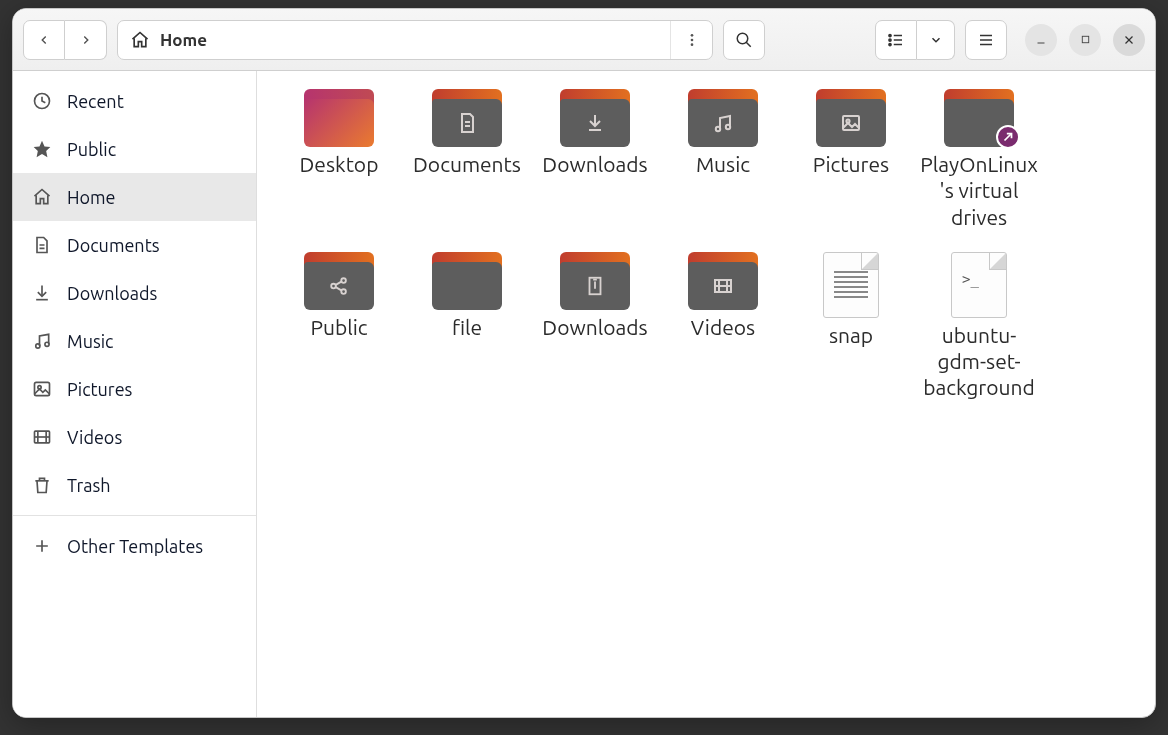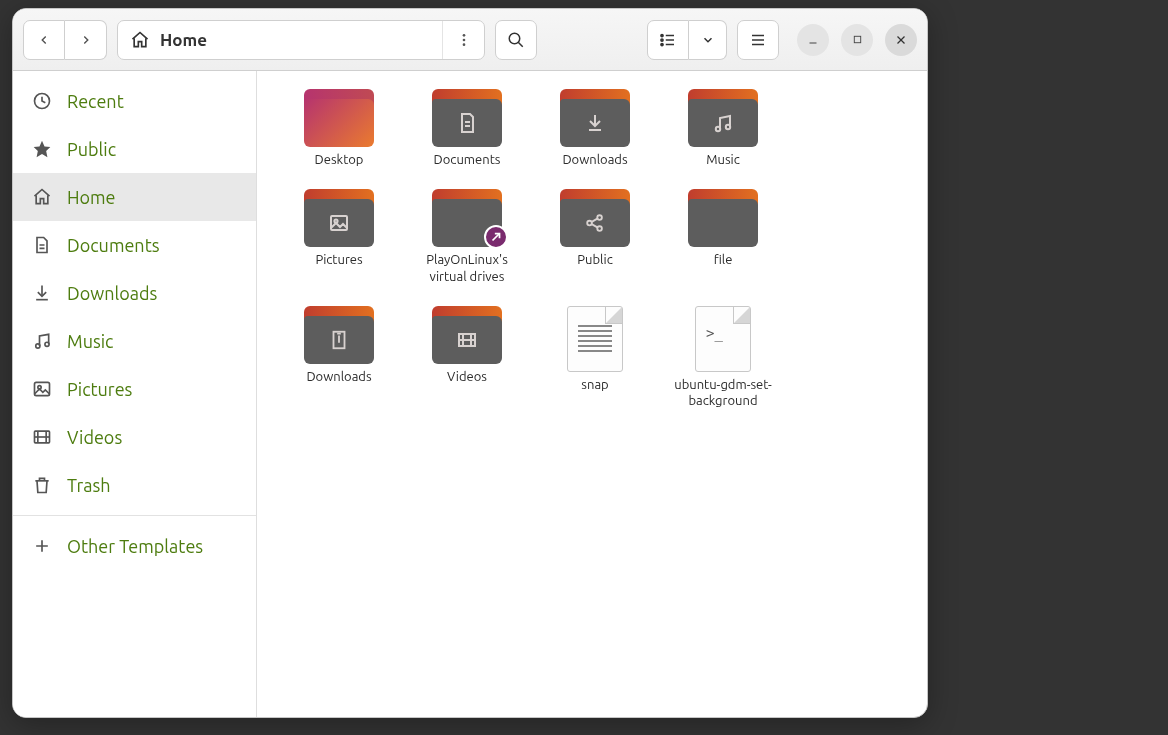--- a/index.html
+++ b/index.html
@@ -1,18 +1,18 @@
 <!DOCTYPE html>
 <html><head>
 <meta charset="utf-8">
 <style>
 * { box-sizing: border-box; margin: 0; padding: 0; font-family: "Ubuntu", "Cantarell", sans-serif; }
 body { background: #333; width: 1168px; height: 735px; overflow: hidden; }
 .window {
-  position: absolute; left: 12px; top: 8px; width: 916px; height: 710px;
+  position: absolute; left: 12px; top: 8px; width: 1144px; height: 710px;
   background: #fff; border-radius: 14px; overflow: hidden; box-shadow: 0 6px 30px rgba(0,0,0,.3);
   display: flex; flex-direction: column; border: 1px solid #c6c6c6;
 }
 .headerbar {
   height: 62px; background: linear-gradient(#f6f6f6,#efefef); border-bottom: 1px solid #cfcfcf;
   display: flex; align-items: center; padding: 0 10px; gap: 10px;
 }
 .btn {
   height: 40px; background: #fff; border: 1px solid #cfcfcf; border-radius: 7px;
   display: flex; align-items: center; justify-content: center; cursor: pointer;
@@ -31,33 +31,33 @@
 .view-group { display:flex; }
 .view-group .btn:first-child { border-top-right-radius:0; border-bottom-right-radius:0; width:42px;}
 .view-group .btn:last-child  { border-top-left-radius:0; border-bottom-left-radius:0; border-left:none; width:38px;}
 .window-controls { display:flex; gap:12px; margin-left: 8px; }
 .wc { width: 32px; height: 32px; border-radius: 50%; background: #e4e4e4; display:flex; align-items:center; justify-content:center; cursor:pointer; }
 
 .body { flex:1; display:flex; overflow:hidden; }
 .sidebar { width: 244px; border-right: 1px solid #dedede; background:#fff; display:flex; flex-direction:column; padding-top:6px; }
 .sidebar-item {
   height: 48px; display:flex; align-items:center; gap: 14px; padding: 0 18px;
-  font-size: 18px; color:#4d7c0f; cursor:pointer;
+  font-size: 18px; color:#0f172a; cursor:pointer;
 }
 .sidebar-item.active { background:#e8e8e8; }
 .sidebar-sep { height:1px; background:#e2e2e2; margin: 6px 0; }
 .sidebar-icon { width:22px; height:22px; display:flex; align-items:center; justify-content:center; color:#555; flex-shrink:0;}
 
 .content { flex:1; overflow:auto; padding: 14px 18px; }
 .grid { display:flex; flex-wrap:wrap; align-content:flex-start; }
 .item {
   width: 128px; display:flex; flex-direction:column; align-items:center; text-align:center;
   padding: 4px 2px; margin: 0 0 14px 0; border-radius:6px; cursor:pointer;
 }
-.item-label { font-size: 13px; color:#2b2b2b; margin-top:4px; line-height: 1.25; max-width: 120px; word-wrap:break-word;}
+.item-label { font-size: 21px; color:#2b2b2b; margin-top:4px; line-height: 1.25; max-width: 120px; word-wrap:break-word;}
 
 .folder { position:relative; width: 70px; height: 58px; }
 .folder-tab {
   position:absolute; top:0; left:0; width: 70px; height: 16px; border-radius: 6px 6px 0 0;
   background: linear-gradient(to right, #c03d2e, #e27020);
 }
 .folder-body {
   position:absolute; bottom:0; left:0; width:70px; height:48px; border-radius: 4px 6px 6px 6px;
   background: #5d5d5d;
   display:flex; align-items:center; justify-content:center;

